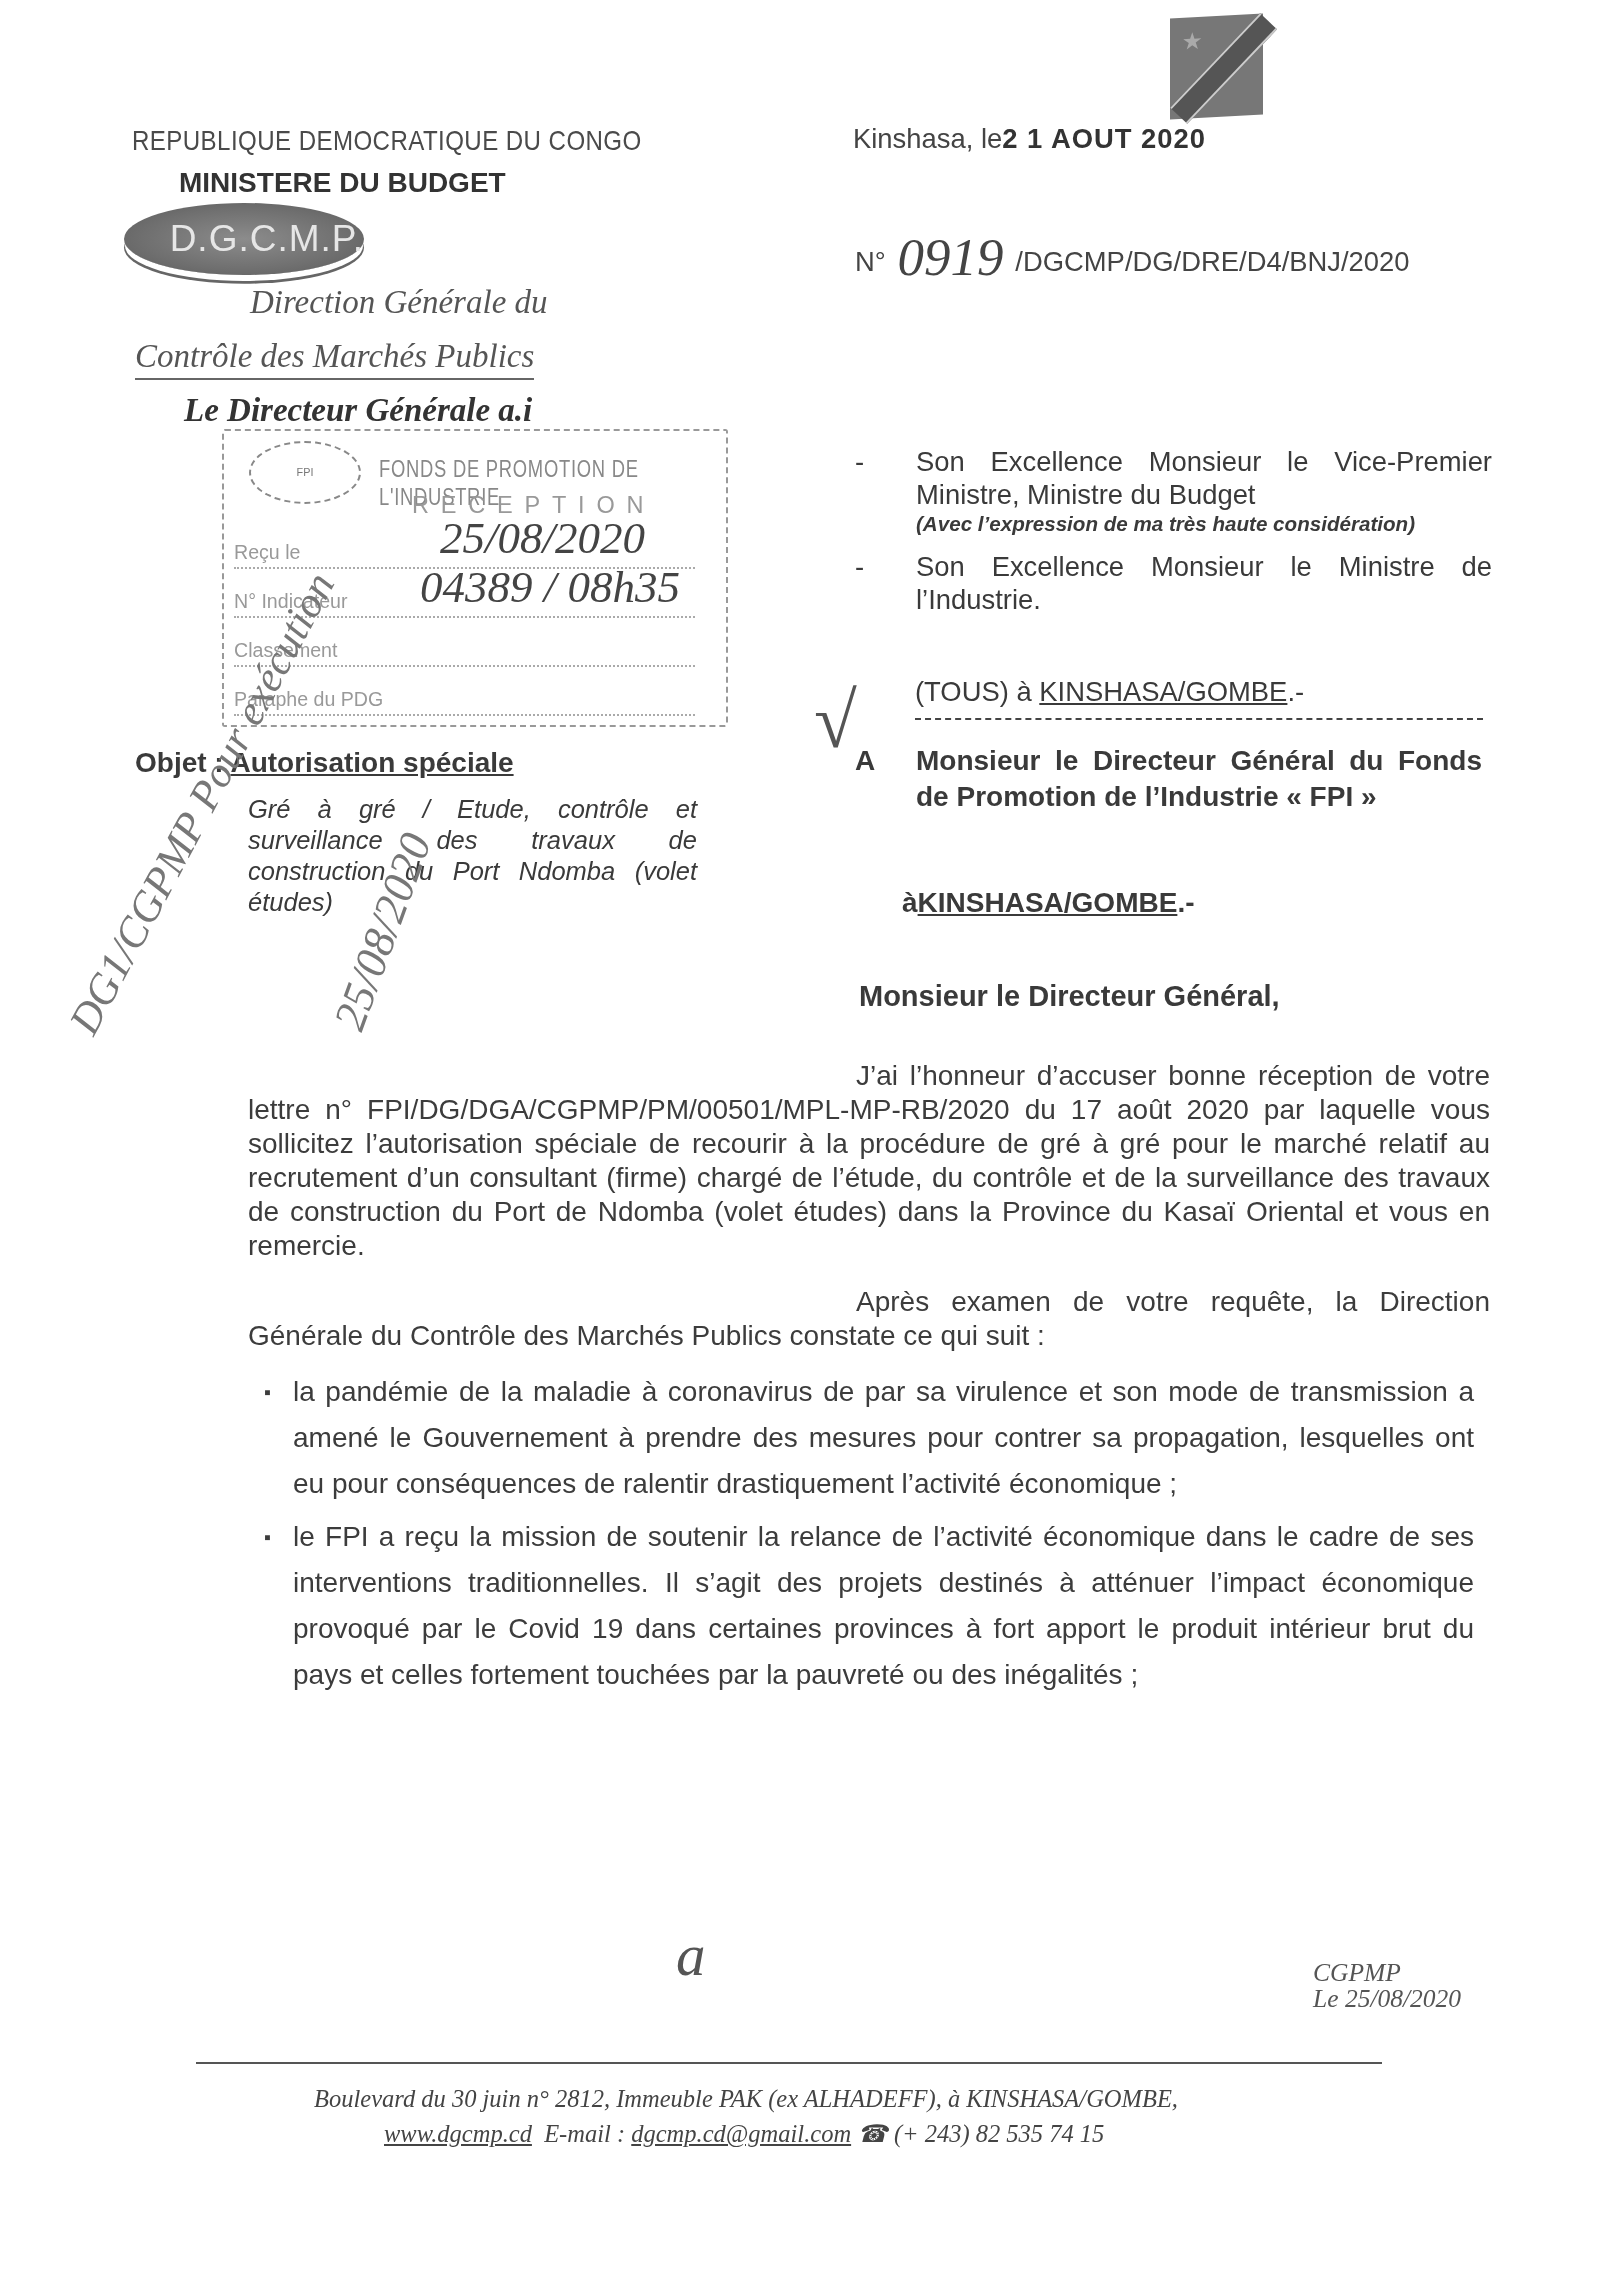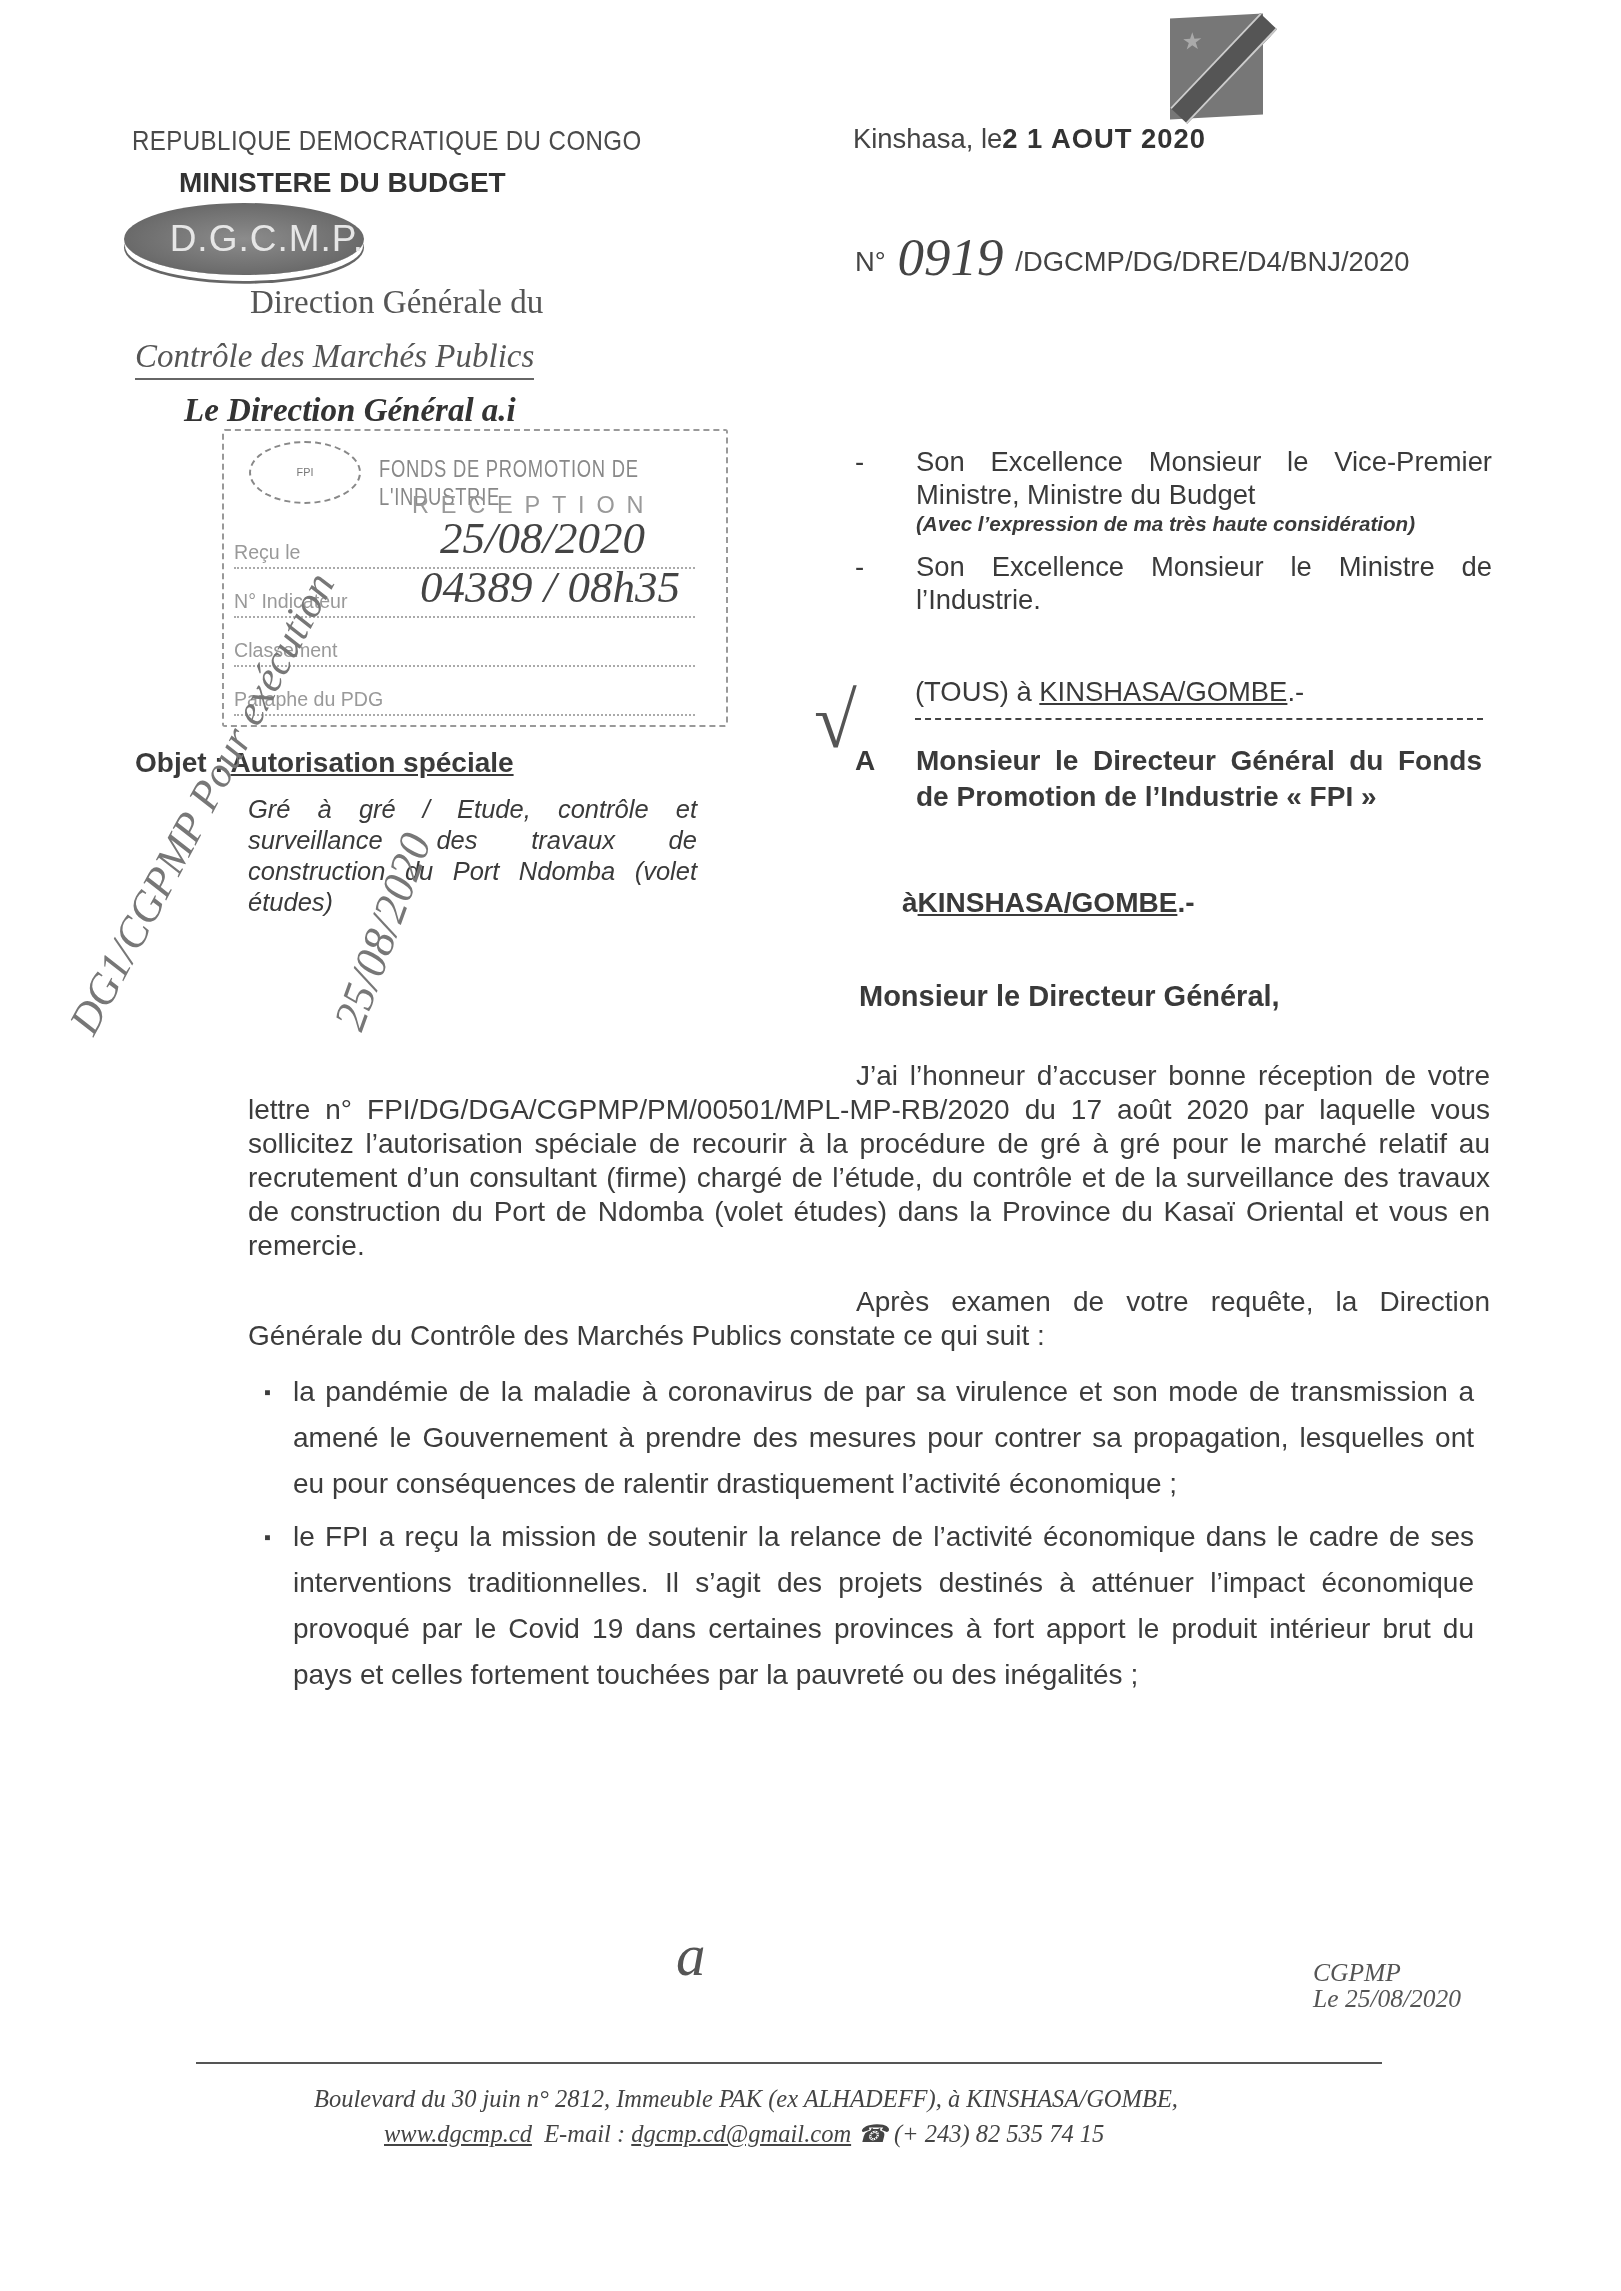--- a/index.html
+++ b/index.html
@@ -10,21 +10,21 @@
   .narrow{font-family:"Liberation Sans Narrow","Liberation Sans",sans-serif;}
 
   
   #rdc{left:132px;top:125px;font-size:28px;letter-spacing:0.5px;color:#4a4a4a;transform:scaleX(0.86);transform-origin:left;}
   #ministere{left:179px;top:167px;font-size:28px;font-weight:bold;color:#333;}
   #logo{left:124px;top:203px;width:240px;height:72px;border-radius:50%;
         background:radial-gradient(ellipse at center,#8c8c8c 0%,#6f6f6f 60%,#5a5a5a 100%);
         box-shadow:0 6.9px 0 -1px #fff,0 8.8px 0 0 #666;}
   #logo span{position:absolute;left:0;right:0;top:15px;text-align:right;font-size:37px;
              color:#e6e6e6;letter-spacing:1px;font-weight:normal;}
-  #dirgen1{left:250px;top:284px;font-size:33px;color:#555;}
+  #dirgen1{left:250px;top:284px;font-size:33px;font-style:italic;color:#555;}
   #dirgen2{left:135px;top:338px;font-size:33px;font-style:italic;color:#555;border-bottom:2px solid #666;padding-bottom:2.9px;}
   #dgai{left:184px;top:392px;font-size:33px;font-style:italic;font-weight:bold;color:#333;}
 
   
   #stamp{left:222px;top:429px;width:502px;height:294px;border:2px dashed #999;border-radius:2.9px;}
   #stamp-circle{left:25px;top:9.8px;width:108px;height:59px;border:2px dashed #888;border-radius:50%;
                 font-size:10.8px;color:#777;text-align:center;line-height:59px;}
   #stamp-title{left:155px;top:23.5px;font-size:24.5px;color:#888;letter-spacing:1px;transform:scaleX(0.75);transform-origin:left;}
   #stamp-reception{left:188px;top:61px;font-size:23.5px;color:#999;letter-spacing:11.8px;}
   .stamp-row{left:10px;font-size:19.6px;color:#999;width:461px;border-bottom:2px dotted #aaa;height:25.5px;}
@@ -84,21 +84,21 @@
 </head>
 <body>
 
 <div id="rdc" class="abs">REPUBLIQUE DEMOCRATIQUE DU CONGO</div>
 <div id="ministere" class="abs">MINISTERE DU BUDGET</div>
 <div id="logo" class="abs">
     <span>D.G.C.M.P.</span>
   </div>
 <div id="dirgen1" class="abs serif">Direction Générale du</div>
 <div id="dirgen2" class="abs serif">Contrôle des Marchés Publics</div>
-<div id="dgai" class="abs serif">Le Direction Général a.i</div>
+<div id="dgai" class="abs serif">Le Directeur Générale a.i</div>
 
 <div id="stamp" class="abs">
   <div id="stamp-circle" class="abs">FPI</div>
   <div id="stamp-title" class="abs">FONDS DE PROMOTION DE L'INDUSTRIE</div>
   <div id="stamp-reception" class="abs">RECEPTION</div>
   <div class="abs stamp-row" style="top:110px">
     <span>Reçu le</span>
     <span class="stamp-hw" style="left:206px">25/08/2020</span>
   </div>
   <div class="abs stamp-row" style="top:159px">

